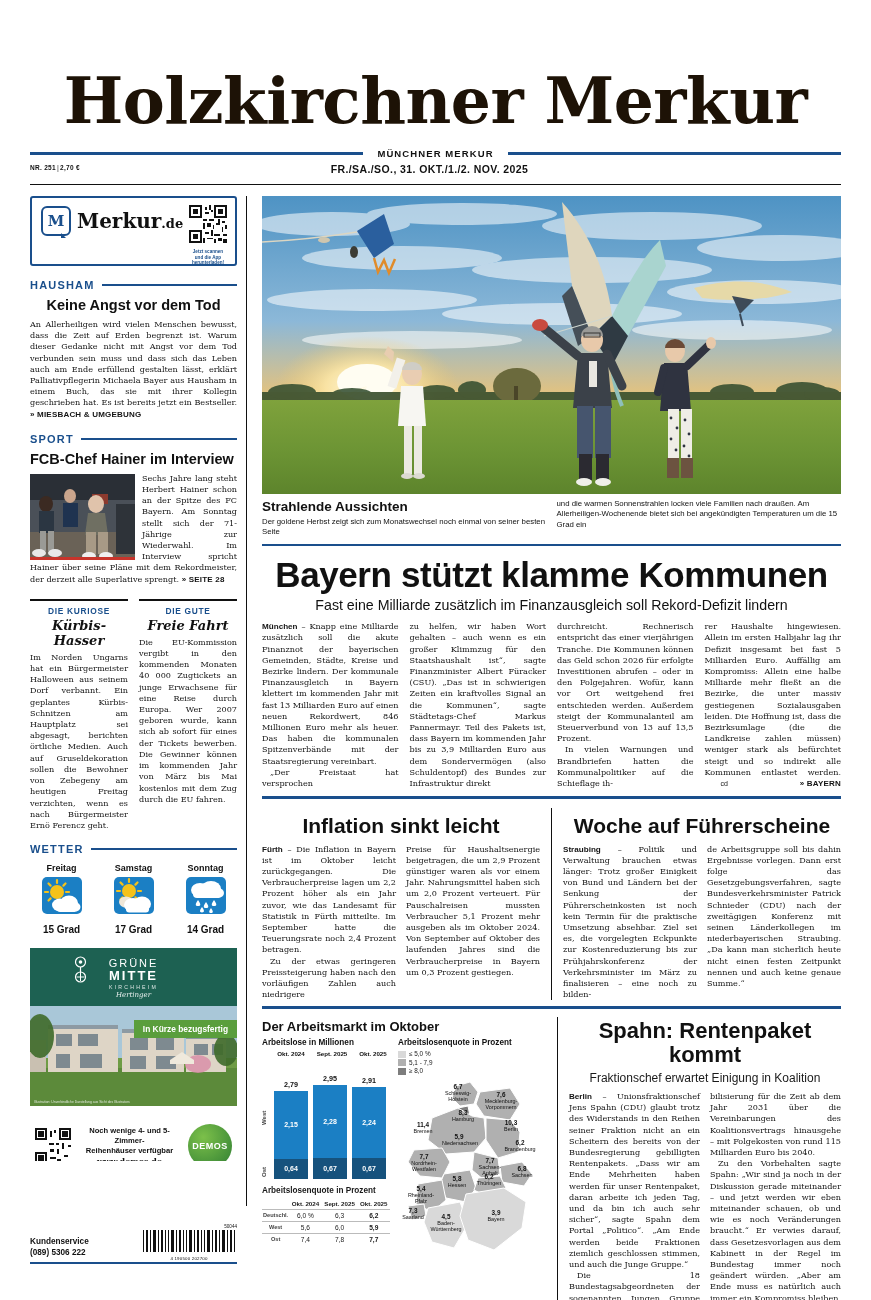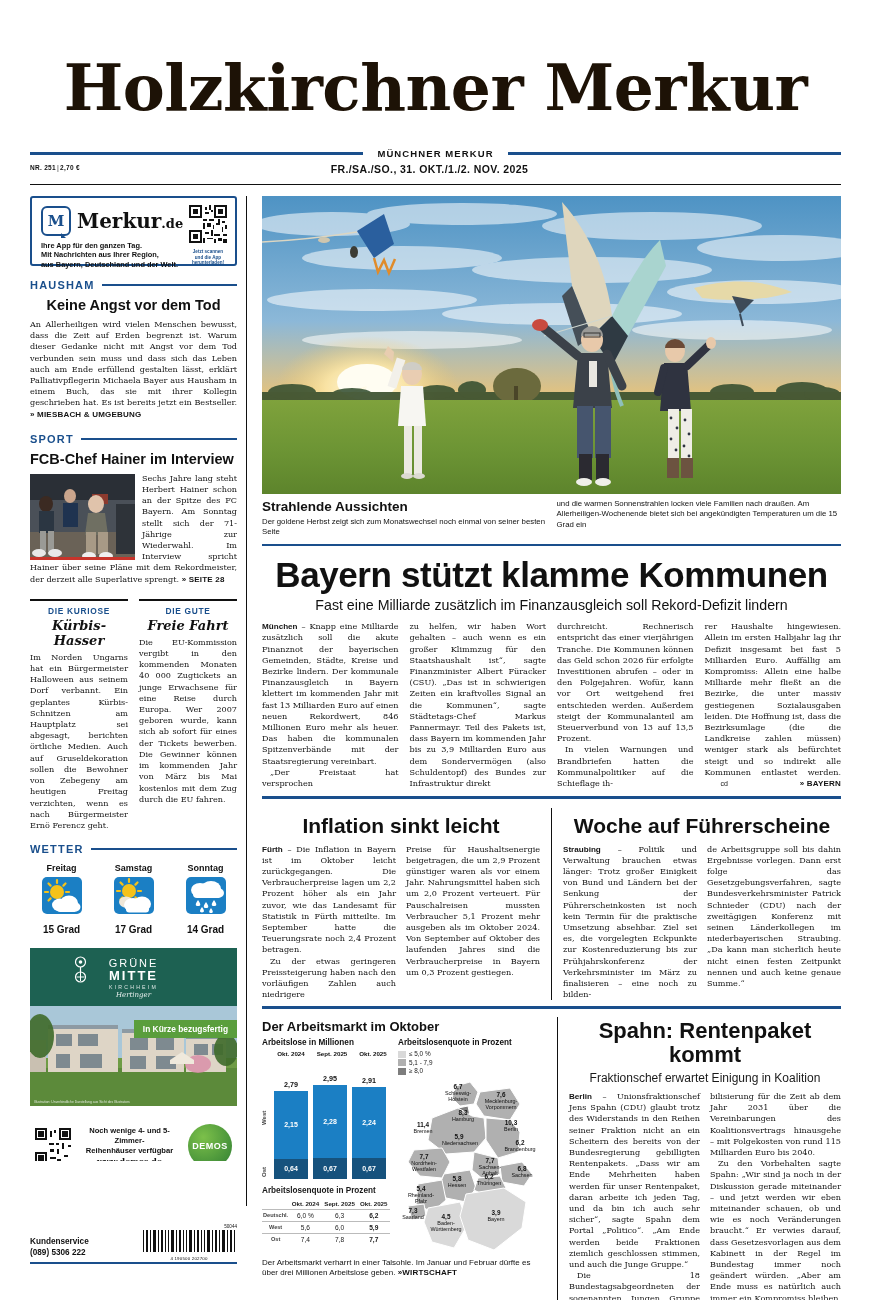--- a/index.html
+++ b/index.html
@@ -5,21 +5,21 @@
 <style>
   html,body{margin:0;padding:0;background:#ffffff;}
   body{
     width:871px;height:1300px;overflow:hidden;position:relative;
     font-family:"Liberation Sans",sans-serif;color:#1a1a1a;
     -webkit-font-smoothing:antialiased;
   }
   .page{position:absolute;inset:0;background:#fff;}
 
   
-  .masthead{position:absolute;left:30px;top:48px;width:811px;height:80px;
+  .masthead{position:absolute;left:30px;top:61px;width:811px;height:80px;
     display:flex;align-items:center;justify-content:center;}
   .masthead h1{
     margin:0;font-family:"DejaVu Serif","Liberation Serif",serif;
     font-weight:700;font-size:63px;letter-spacing:-0.5px;color:#1d1206;
     line-height:1;white-space:nowrap;}
   .mast-rule-row{position:absolute;left:30px;top:145px;width:811px;height:16px;
     display:flex;align-items:center;gap:0;}
   .mr-line{height:3px;background:#1a4f8c;flex:1;}
   .mr-mid{font-size:9.5px;font-weight:700;letter-spacing:1.1px;color:#111;
     padding:0 14px;white-space:nowrap;}
@@ -210,25 +210,20 @@
   <div class="rail">
 
     <div class="promo">
       <div class="promo-top">
         <div class="m-logo">
           <span class="mglyph">M</span>
         </div>
         <div class="promo-word">
           <span>Merkur</span><span class="de">.de</span>
         </div>
-      </div>
-      <div class="promo-lines">
-        <div>Ihre App für den ganzen Tag.</div>
-        <div>Mit Nachrichten aus Ihrer Region,</div>
-        <div>aus Bayern, Deutschland und der Welt.</div>
       </div>
       <div class="qr">
         <svg class="qr-img" viewBox="0 0 21 21" shape-rendering="crispEdges">
           <rect width="21" height="21" fill="#fff"></rect>
           <g fill="#111">
             <rect x="0" y="0" width="7" height="1"></rect>
               <rect x="0" y="6" width="7" height="1"></rect>
             <rect x="0" y="0" width="1" height="7"></rect>
               <rect x="6" y="0" width="1" height="7"></rect>
             <rect x="2" y="2" width="3" height="3"></rect>
@@ -943,24 +938,20 @@
                 <b>4,5</b>
                 <span>Baden-Württemberg</span>
               </div>
               <div class="map-lab" style="left:84px;top:132px;width:28px;">
                 <b>3,9</b>
                 <span>Bayern</span>
               </div>
             </div>
           </div>
         </div>
-        <div class="info-foot">
-          <span>Der Arbeitsmarkt verharrt in einer Talsohle. Im Januar und Februar dürfte es über drei Millionen Arbeitslose geben.</span>
-          <span class="ref">»WIRTSCHAFT</span>
-        </div>
       </div>
 
       <div class="vsep"></div>
 
       <div class="spahn">
         <div class="sub-head" style="font-size:22px;margin-top:2px;">Spahn: Rentenpaket kommt</div>
         <div style="font-size:12px;text-align:center;margin:-2px 0 6px 0;">Fraktionschef erwartet Einigung in Koalition</div>
         <div class="cols2">
           <div class="c body-text">
             <p><span class="dateline">Berlin</span> <span>– Unionsfraktionschef Jens Spahn (CDU) glaubt trotz des Widerstands in den Reihen seiner Fraktion nicht an ein Scheitern des bereits von der Bundesregierung gebilligten Rentenpakets. „Dass wir am Ende Mehrheiten haben werden für unser Rentenpaket, daran arbeite ich jeden Tag, und da bin ich auch sehr sicher“, sagte Spahn dem Portal „Politico“. „Am Ende werden beide Fraktionen ziemlich geschlossen stimmen, und auch die Junge Gruppe.“</span></p>

